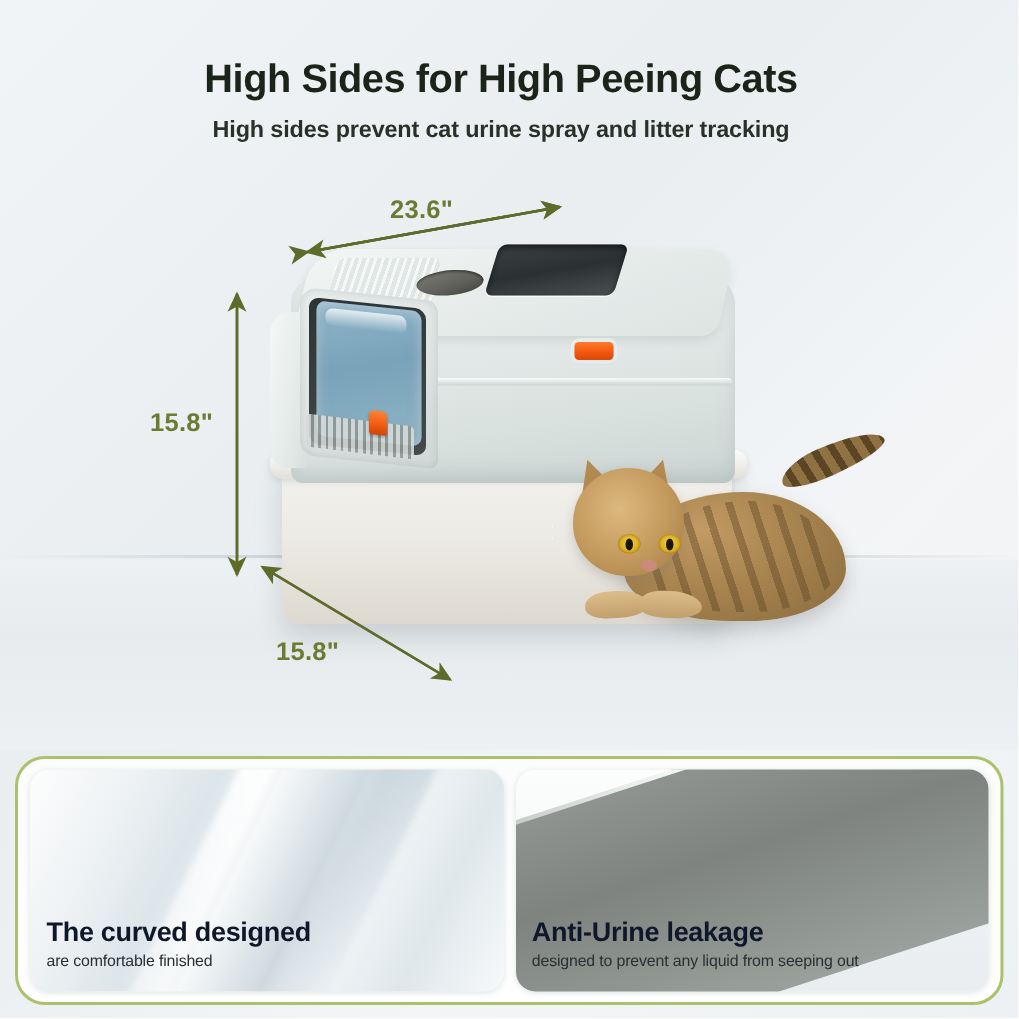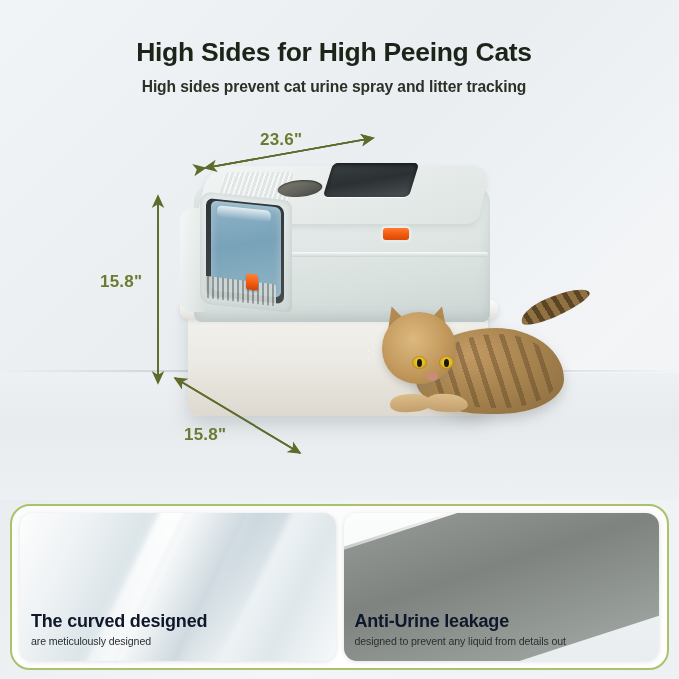--- a/index.html
+++ b/index.html
@@ -527,29 +527,29 @@
   <div id="feature-frame"></div>
 
   <div id="cards">
 
     <div class="card c1">
       <div class="photo"></div>
       <div class="streak"></div>
       <div class="streak2"></div>
       <div class="caption">
         <div class="cap-title">The curved designed</div>
-        <div class="cap-sub">are meticulously designed</div>
+        <div class="cap-sub">are comfortable finished</div>
       </div>
     </div>
 
     <div class="card c2">
       <div class="photo"></div>
       <div class="diag"></div>
       <div class="edge"></div>
       <div class="caption">
         <div class="cap-title">Anti-Urine leakage</div>
-        <div class="cap-sub">designed to prevent any liquid from details out</div>
+        <div class="cap-sub">designed to prevent any liquid from seeping out</div>
       </div>
     </div>
 
 
   </div>
 </div>
 
 </body></html>

